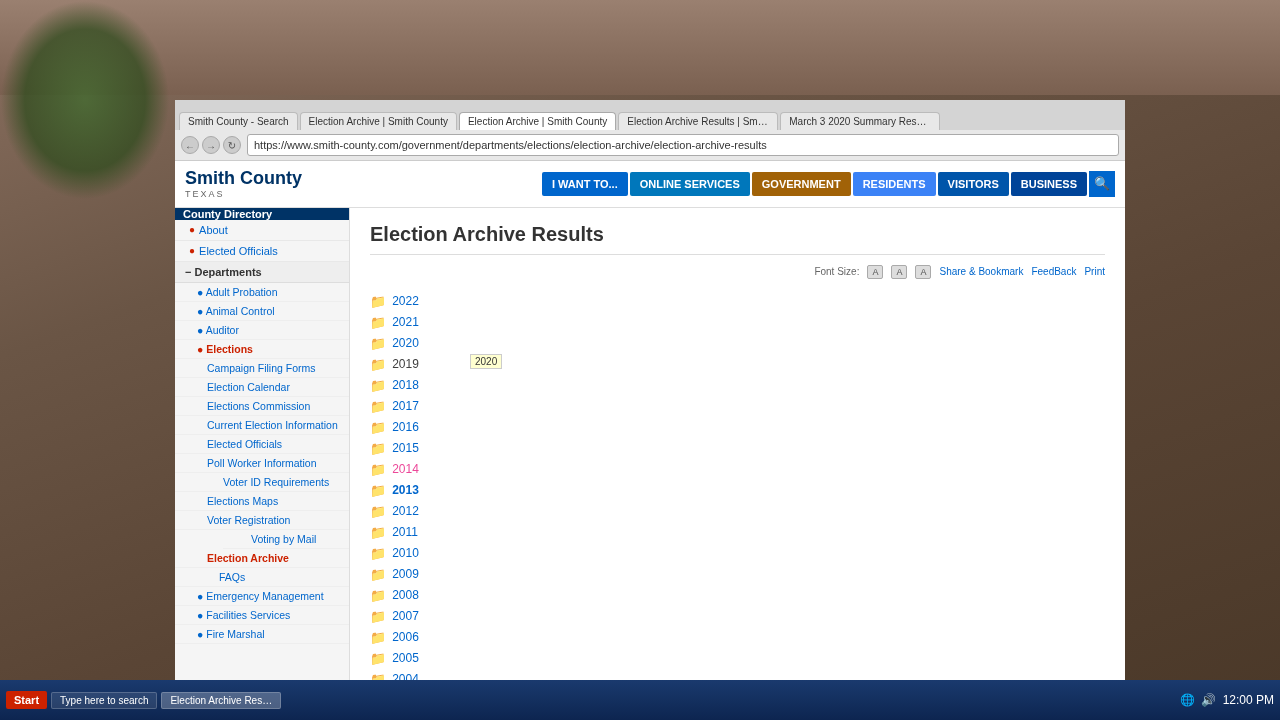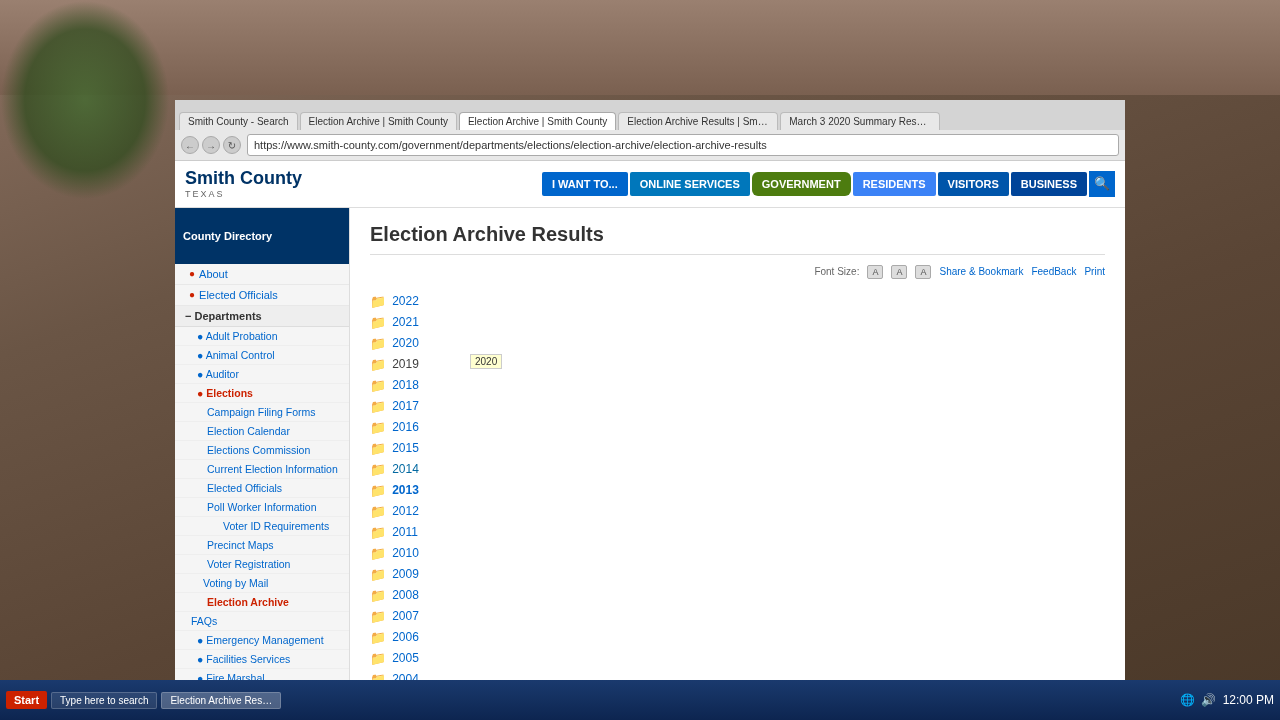--- a/index.html
+++ b/index.html
@@ -136,21 +136,21 @@
     .nav-item {
       padding: 6px 10px;
       font-size: 11px;
       font-weight: bold;
       color: #fff;
       cursor: pointer;
       border-radius: 2px;
     }
     .nav-item.iwant { background: #0066cc; }
     .nav-item.online { background: #0077bb; }
-    .nav-item.government { background: #4d7c0f; border-radius: 6px; }
+    .nav-item.government { background: #a16207; }
     .nav-item.residents { background: #3b82f6; }
     .nav-item.visitors { background: #0055aa; }
     .nav-item.business { background: #004499; }
     .search-icon-btn {
       background: #0066cc;
       border: none;
       color: #fff;
       width: 26px; height: 26px;
       display: flex; align-items: center; justify-content: center;
       cursor: pointer;
@@ -169,21 +169,21 @@
       width: 175px;
       background: #f5f5f5;
       border-right: 1px solid #ddd;
       overflow-y: auto;
       padding: 0;
       font-size: 11px;
     }
     .sidebar-section-title {
       background: #003366;
       color: #fff;
-      padding: 22px 8px;
+      padding: 0 8px;
       font-size: 11px;
       font-weight: bold;
     }
     .sidebar-item {
       padding: 4px 8px 4px 14px;
       color: #0066cc;
       cursor: pointer;
       display: flex;
       align-items: center;
       gap: 4px;
@@ -428,25 +428,25 @@
           <span class="bullet">●</span>
           <span>Elections</span>
         </div>
         <div class="sidebar-subitem" style="padding-left:32px;">Campaign Filing Forms</div>
         <div class="sidebar-subitem" style="padding-left:32px;">Election Calendar</div>
         <div class="sidebar-subitem" style="padding-left:32px;">Elections Commission</div>
         <div class="sidebar-subitem" style="padding-left:32px;">Current Election Information</div>
         <div class="sidebar-subitem" style="padding-left:32px;">Elected Officials</div>
         <div class="sidebar-subitem" style="padding-left:32px;">Poll Worker Information</div>
         <div class="sidebar-subitem" style="padding-left:48px;">Voter ID Requirements</div>
-        <div class="sidebar-subitem" style="padding-left:32px;">Precinct Maps</div>
+        <div class="sidebar-subitem" style="padding-left:32px;">Elections Maps</div>
         <div class="sidebar-subitem" style="padding-left:32px;">Voter Registration</div>
-        <div class="sidebar-subitem" style="padding-left:28px;">Voting by Mail</div>
+        <div class="sidebar-subitem" style="padding-left:28px;margin-left:48px;">Voting by Mail</div>
         <div class="sidebar-subitem active" style="padding-left:32px; color:#cc2200;">Election Archive</div>
-        <div class="sidebar-subitem" style="padding-left:16px;">FAQs</div>
+        <div class="sidebar-subitem" style="padding-left:44px;">FAQs</div>
         <div class="sidebar-subitem">
           <span class="bullet">●</span>
           <span>Emergency Management</span>
         </div>
         <div class="sidebar-subitem">
           <span class="bullet">●</span>
           <span>Facilities Services</span>
         </div>
         <div class="sidebar-subitem">
           <span class="bullet">●</span>
@@ -496,21 +496,21 @@
             <li class="folder-item" style="position: relative;">
               <span class="folder-icon">📁</span>
               <span style="color: rgb(0, 102, 204);">2016</span>
             </li>
             <li class="folder-item" style="position: relative;">
               <span class="folder-icon">📁</span>
               <span style="color: rgb(0, 102, 204);">2015</span>
             </li>
             <li class="folder-item" style="position: relative;">
               <span class="folder-icon">📁</span>
-              <span style="color: #0369a1;">2014</span>
+              <span style="color: #ec4899;">2014</span>
             </li>
             <li class="folder-item" style="position: relative;">
               <span class="folder-icon">📁</span>
               <span style="color: rgb(0, 102, 204); font-weight: bold;">2013</span>
             </li>
             <li class="folder-item" style="position: relative;">
               <span class="folder-icon">📁</span>
               <span style="color: rgb(0, 102, 204);">2012</span>
             </li>
             <li class="folder-item" style="position: relative;">

